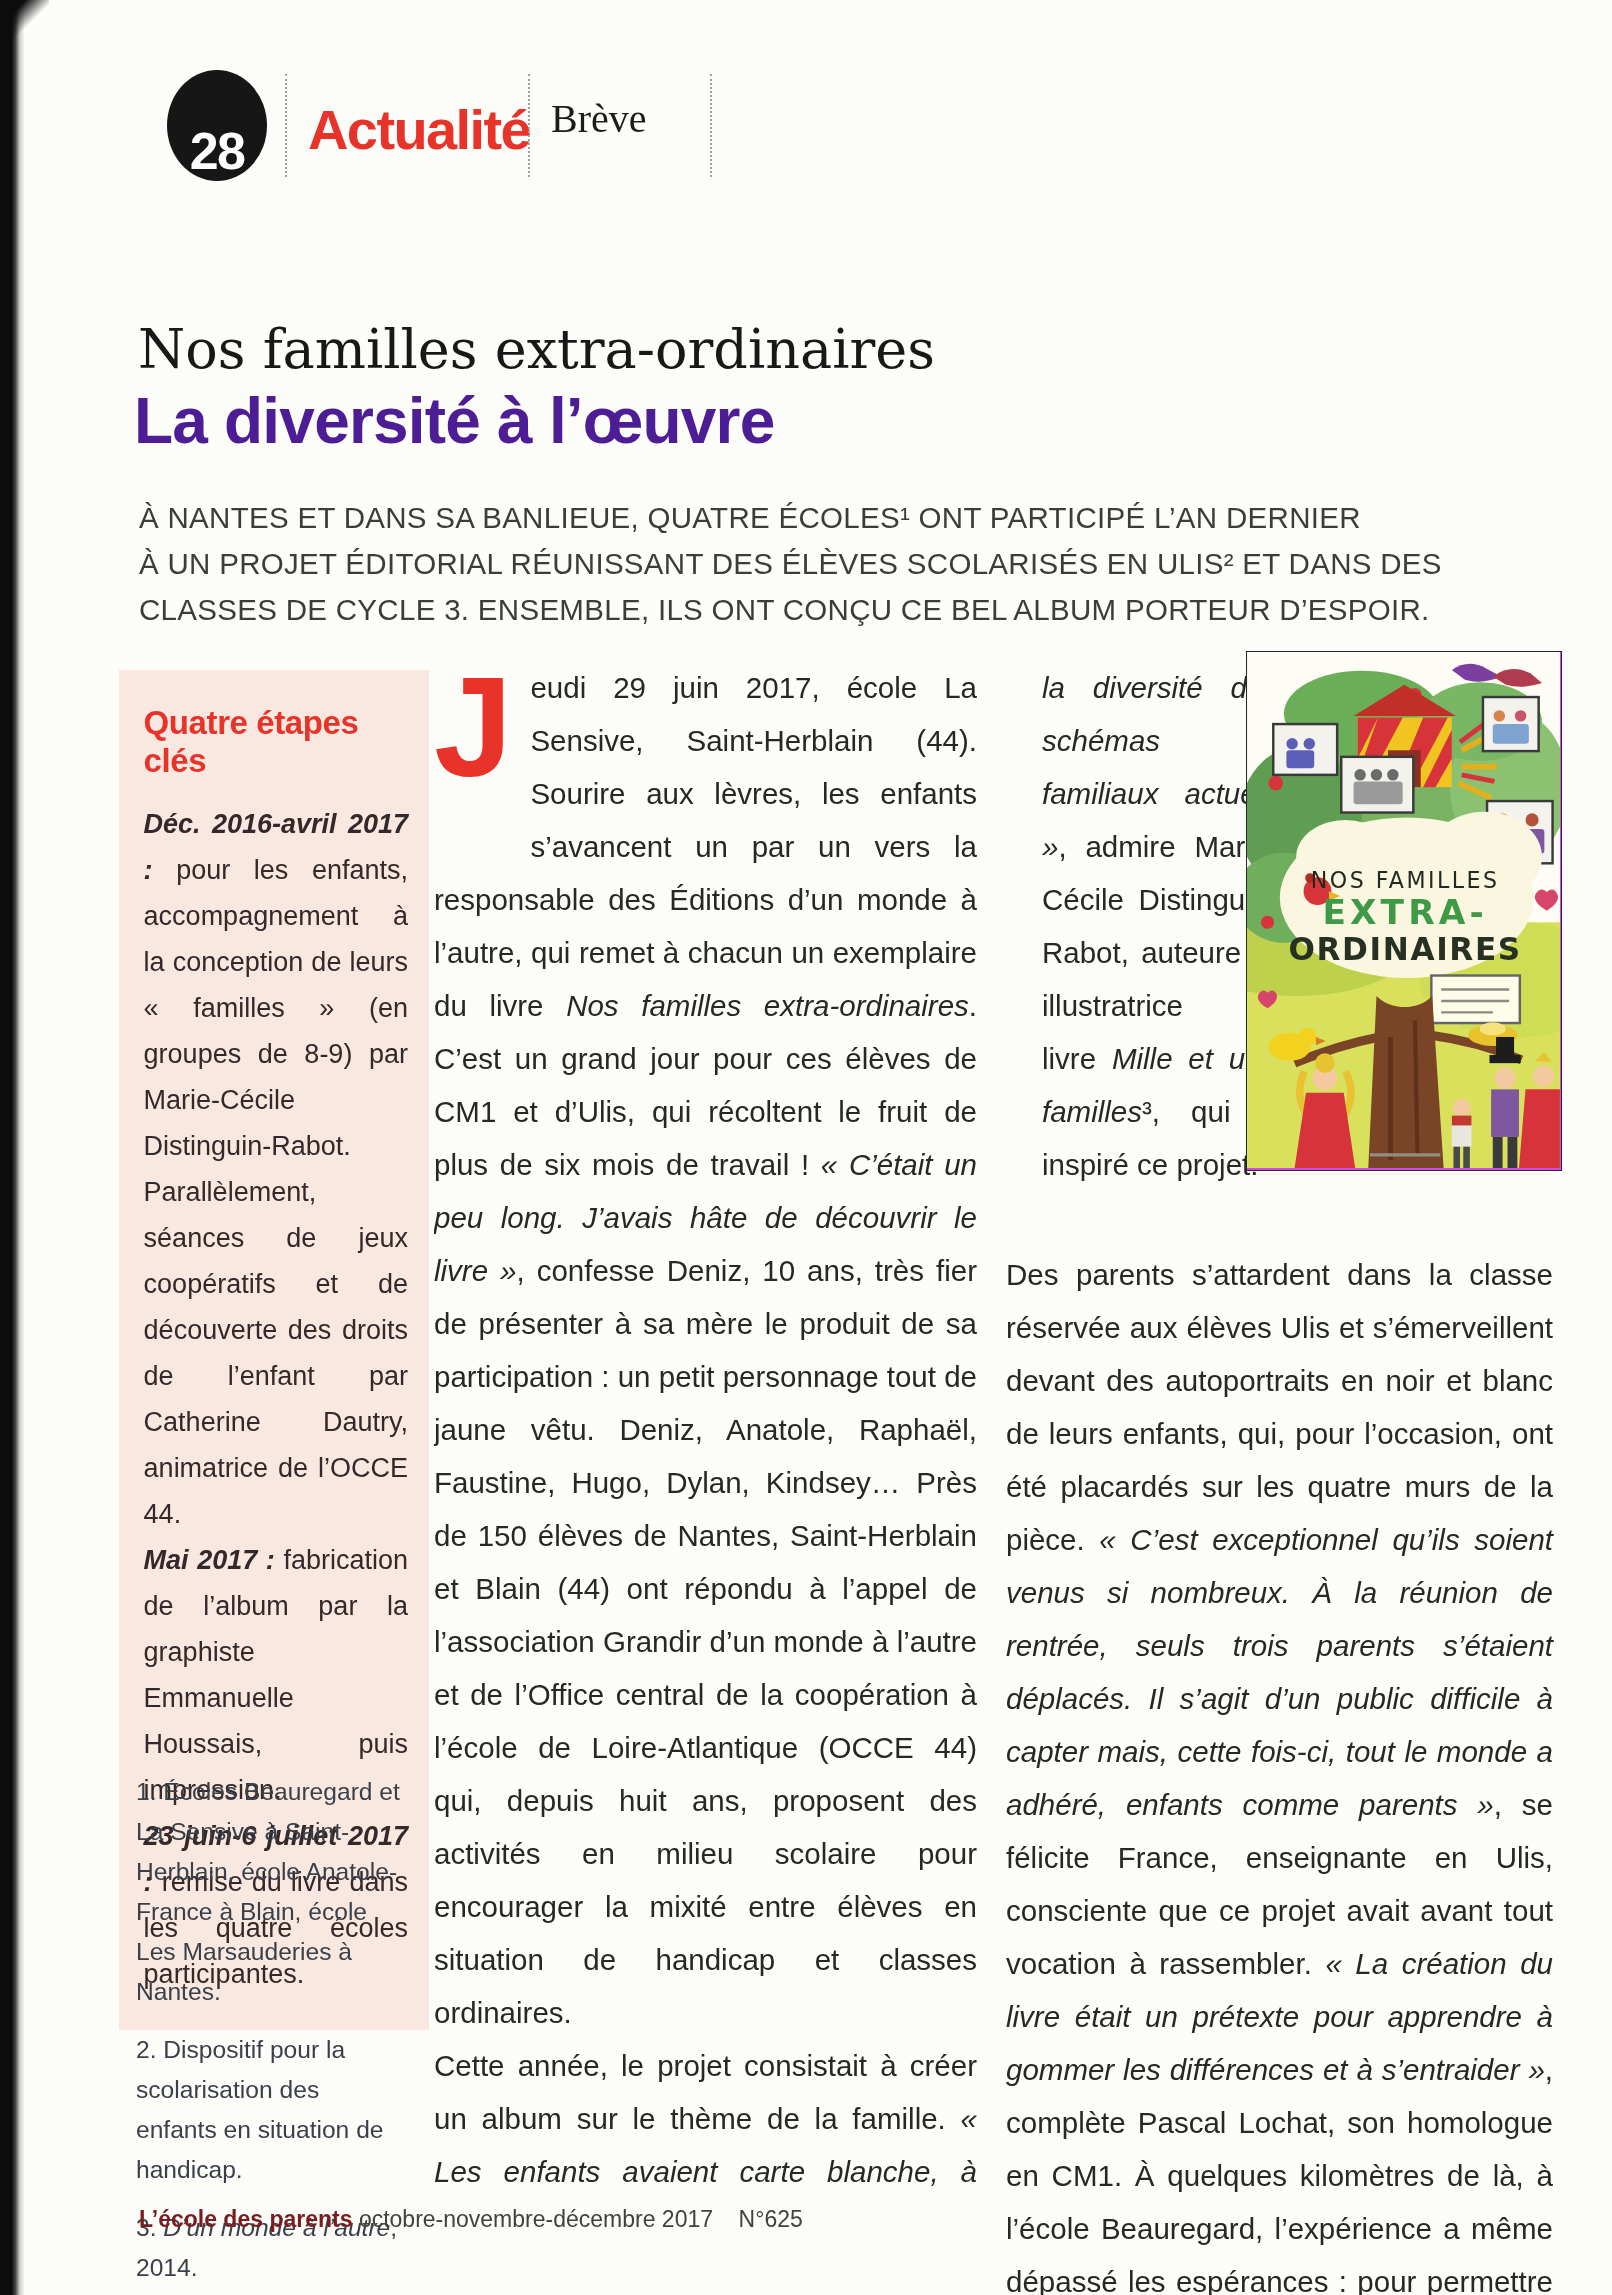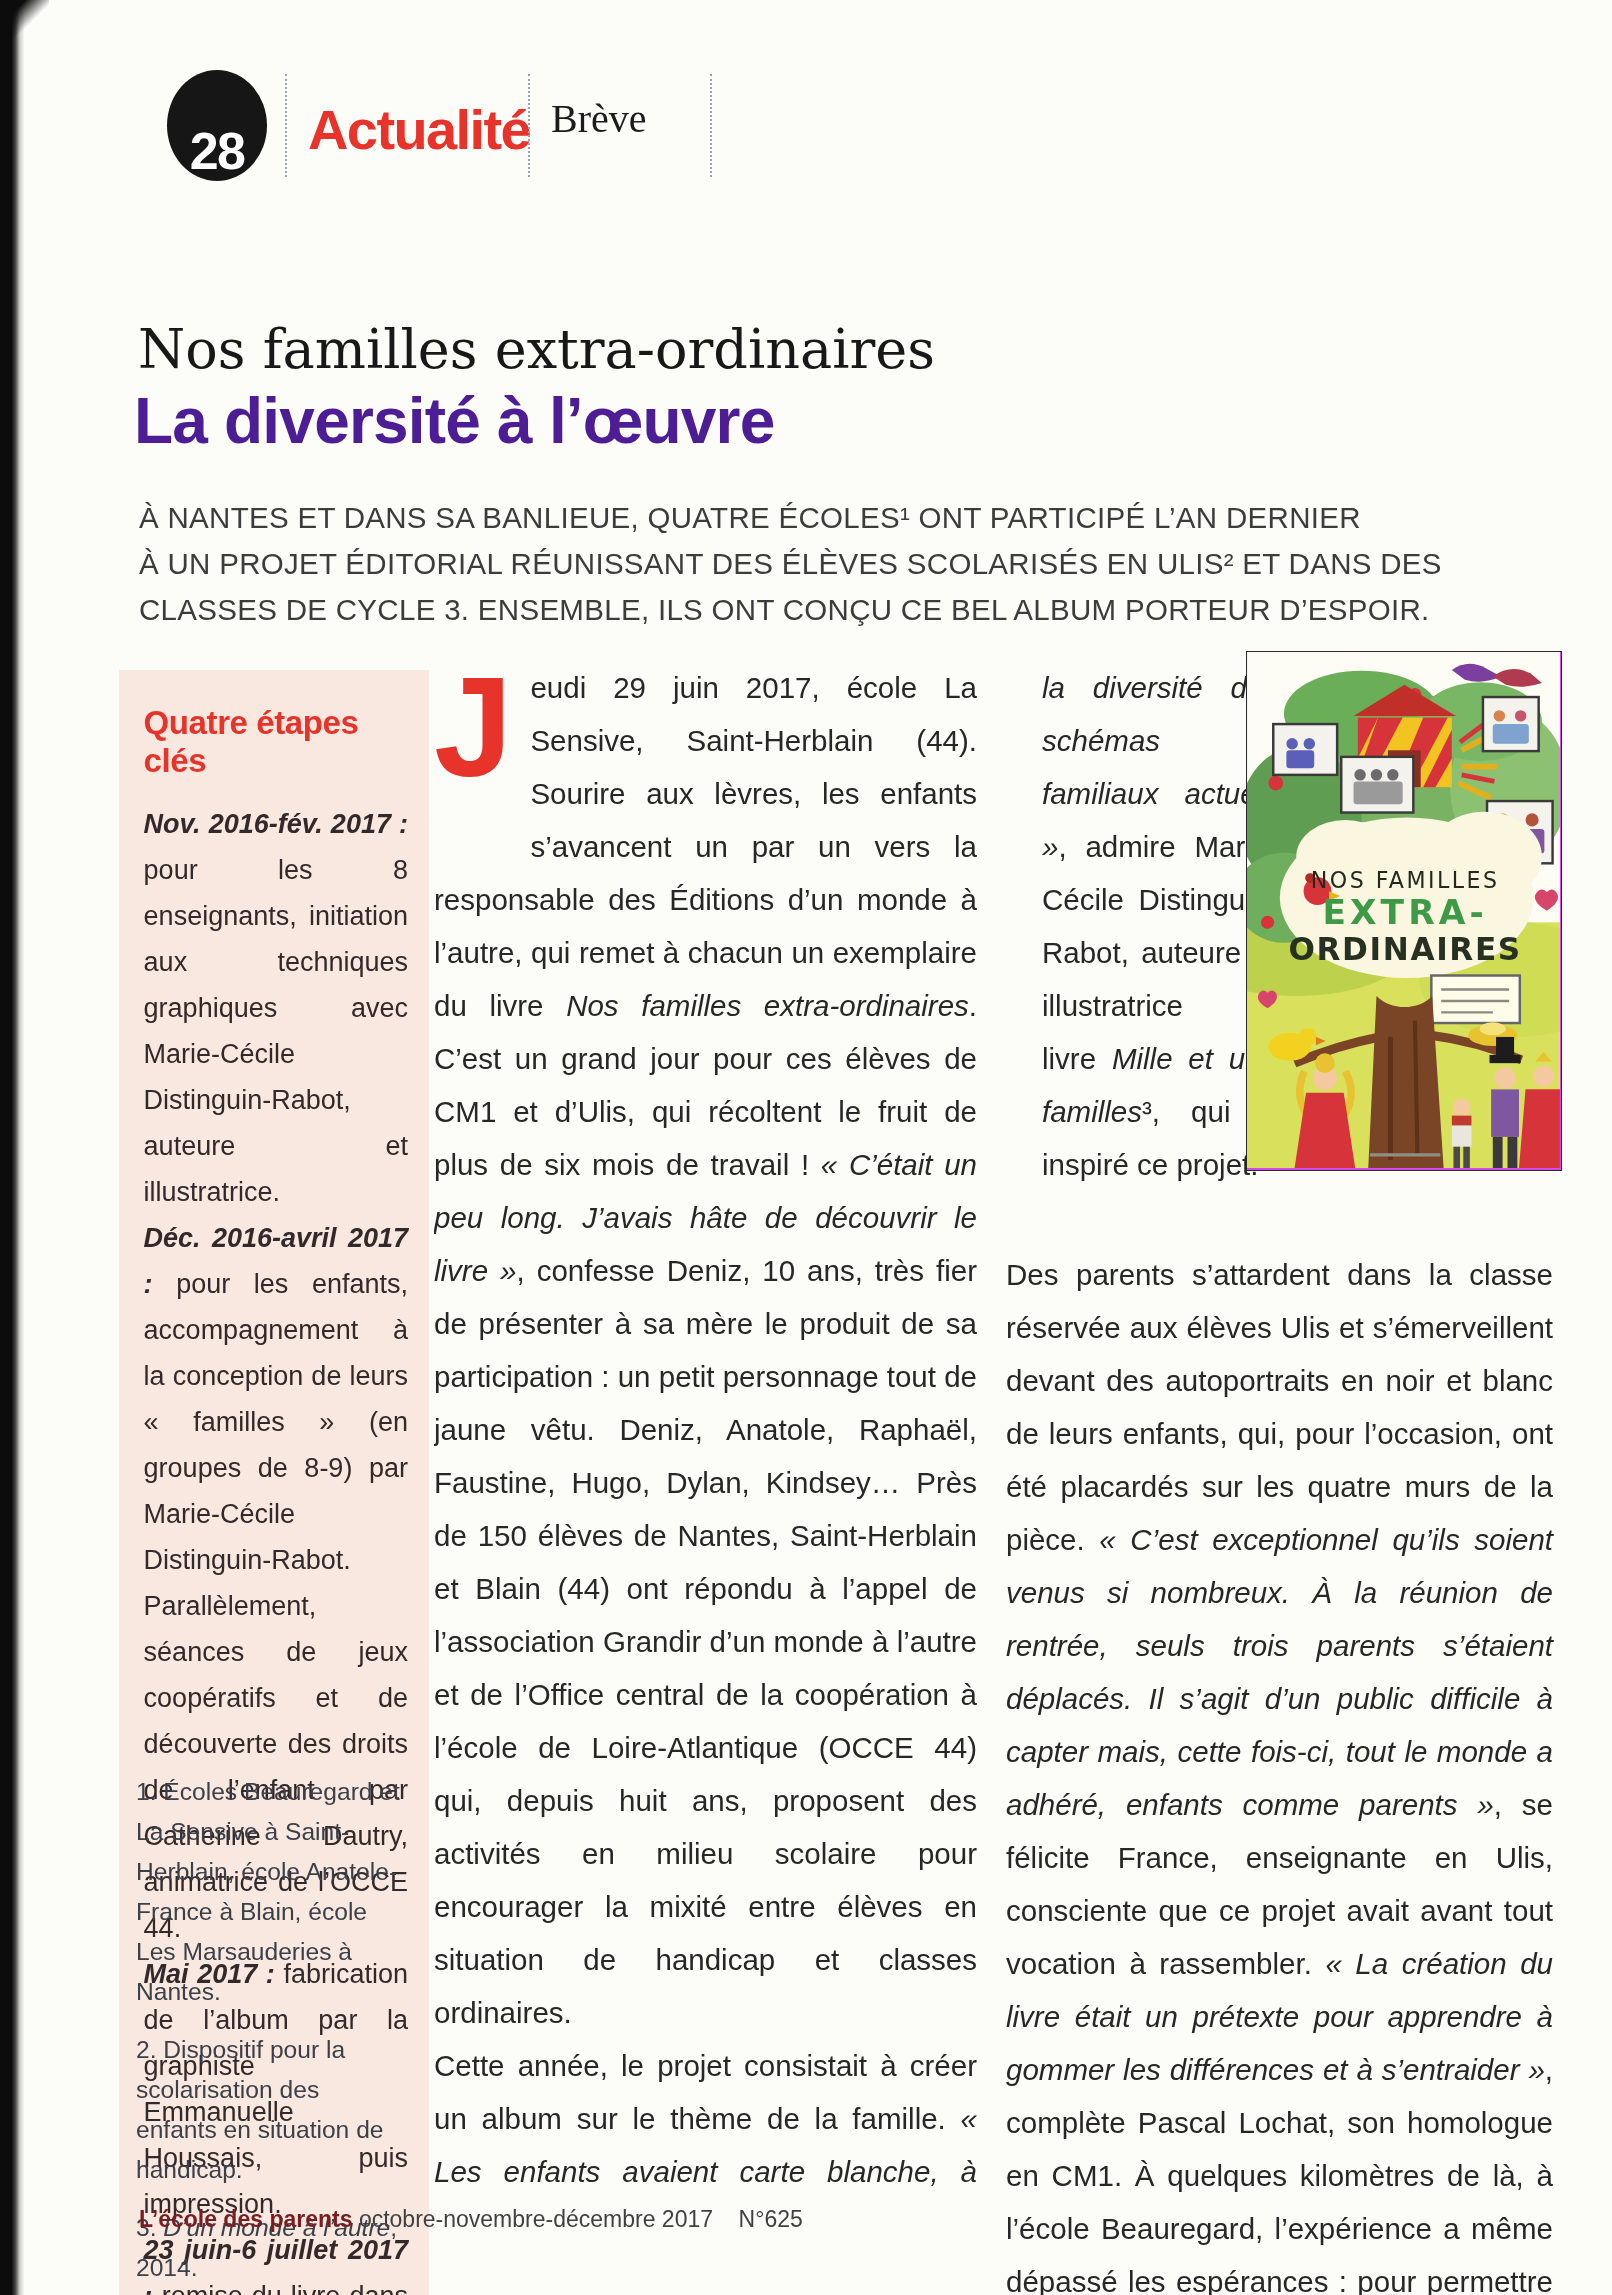--- a/index.html
+++ b/index.html
@@ -88,21 +88,20 @@
   <div class="vrule r3"></div>
 
   <div class="kicker">Nos familles extra-ordinaires</div>
   <div class="main-title">La diversité à l’œuvre</div>
   <div class="standfirst">À NANTES ET DANS SA BANLIEUE, QUATRE ÉCOLES¹ ONT PARTICIPÉ L’AN DERNIER
 À UN PROJET ÉDITORIAL RÉUNISSANT DES ÉLÈVES SCOLARISÉS EN ULIS² ET DANS DES
 CLASSES DE CYCLE 3. ENSEMBLE, ILS ONT CONÇU CE BEL ALBUM PORTEUR D’ESPOIR.</div>
 
   <aside class="sidebar">
     <h3>Quatre étapes clés</h3>
-    <p><span class="it bd">Nov. 2016-fév. 2017 : </span><span>pour les 8 enseignants, initiation aux techniques graphiques avec Marie-Cécile Distinguin-Rabot, auteure et illustratrice.</span></p>
     <p><span class="it bd">Déc. 2016-avril 2017 : </span><span>pour les enfants, accompagnement à la conception de leurs « familles » (en groupes de 8-9) par Marie-Cécile Distinguin-Rabot. Parallèlement, séances de jeux coopératifs et de découverte des droits de l’enfant par Catherine Dautry, animatrice de l’OCCE 44.</span></p>
     <p><span class="it bd">Mai 2017 : </span><span>fabrication de l’album par la graphiste Emmanuelle Houssais, puis impression.</span></p>
     <p><span class="it bd">23 juin-6 juillet 2017 : </span><span>remise du livre dans les quatre écoles participantes.</span></p>
   </aside>
 
   <div class="footnotes">
     <p><span>1. Écoles Beauregard et La Sensive à Saint-Herblain, école Anatole-France à Blain, école Les Marsauderies à Nantes.</span></p>
     <p><span>2. Dispositif pour la scolarisation des enfants en situation de handicap.</span></p>
     <p><span>3. </span><span class="it">D’un monde à l’autre</span><span>, 2014.</span></p>
   </div>

